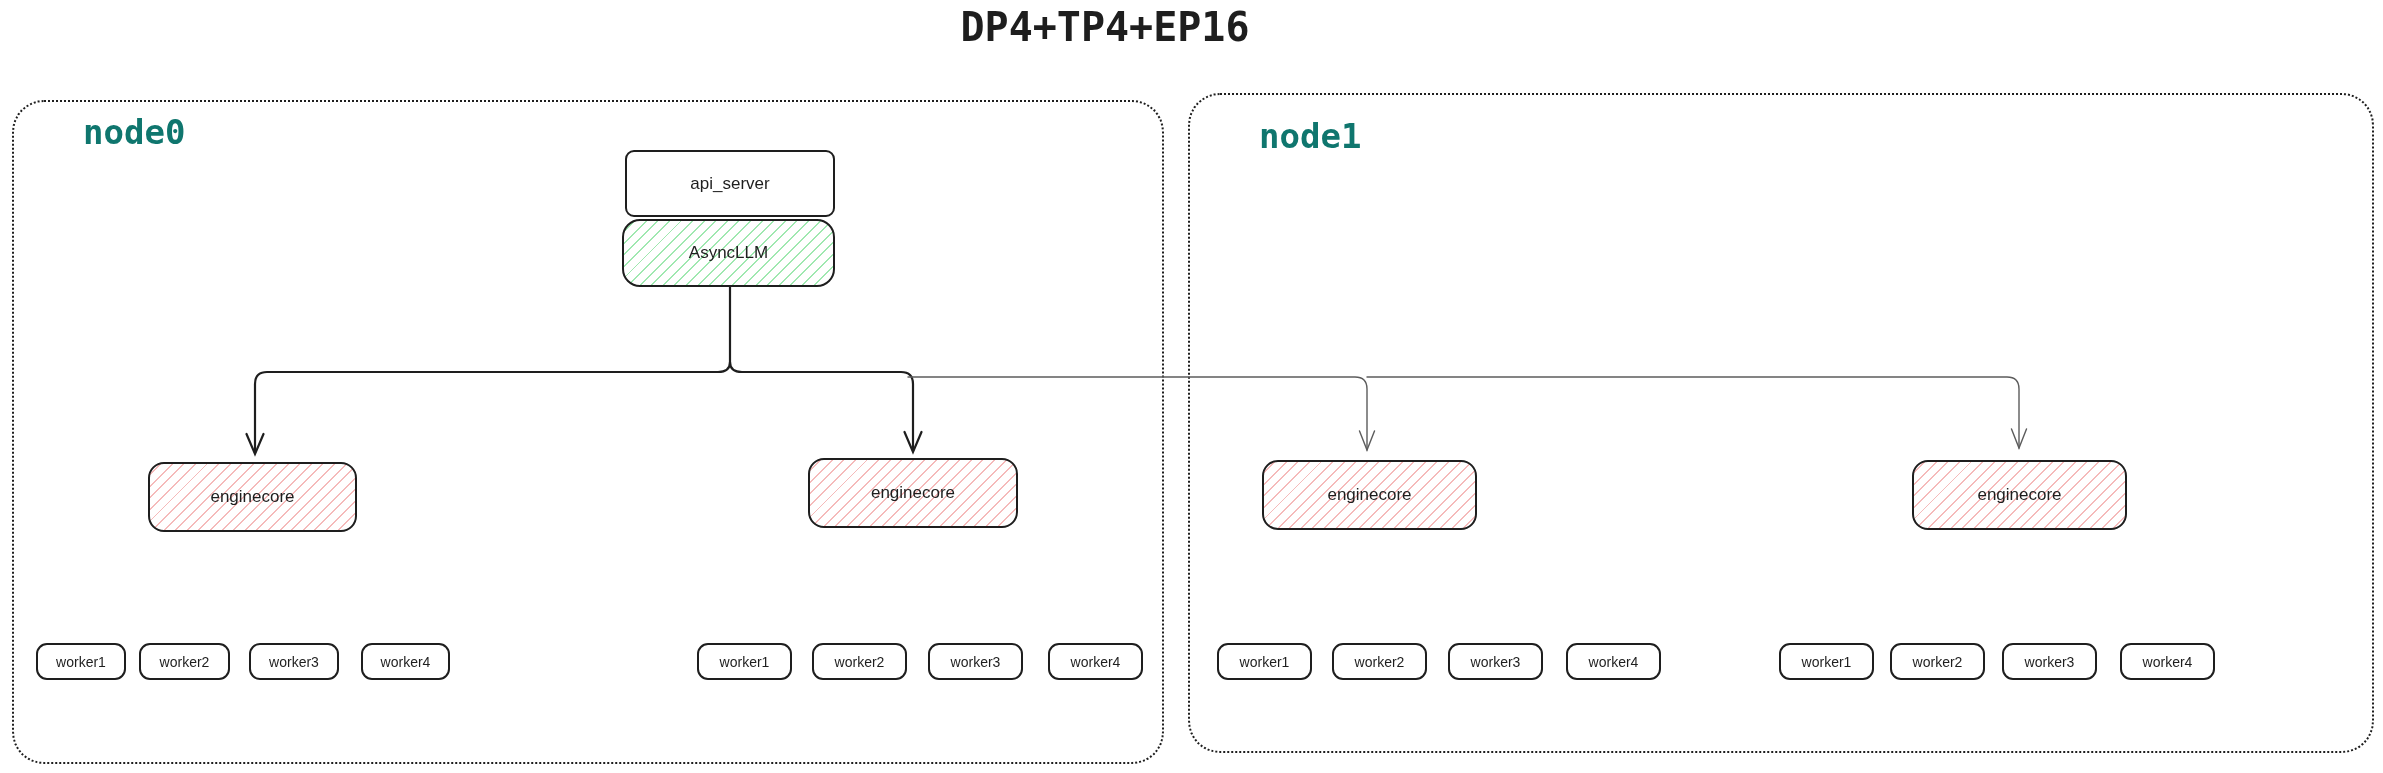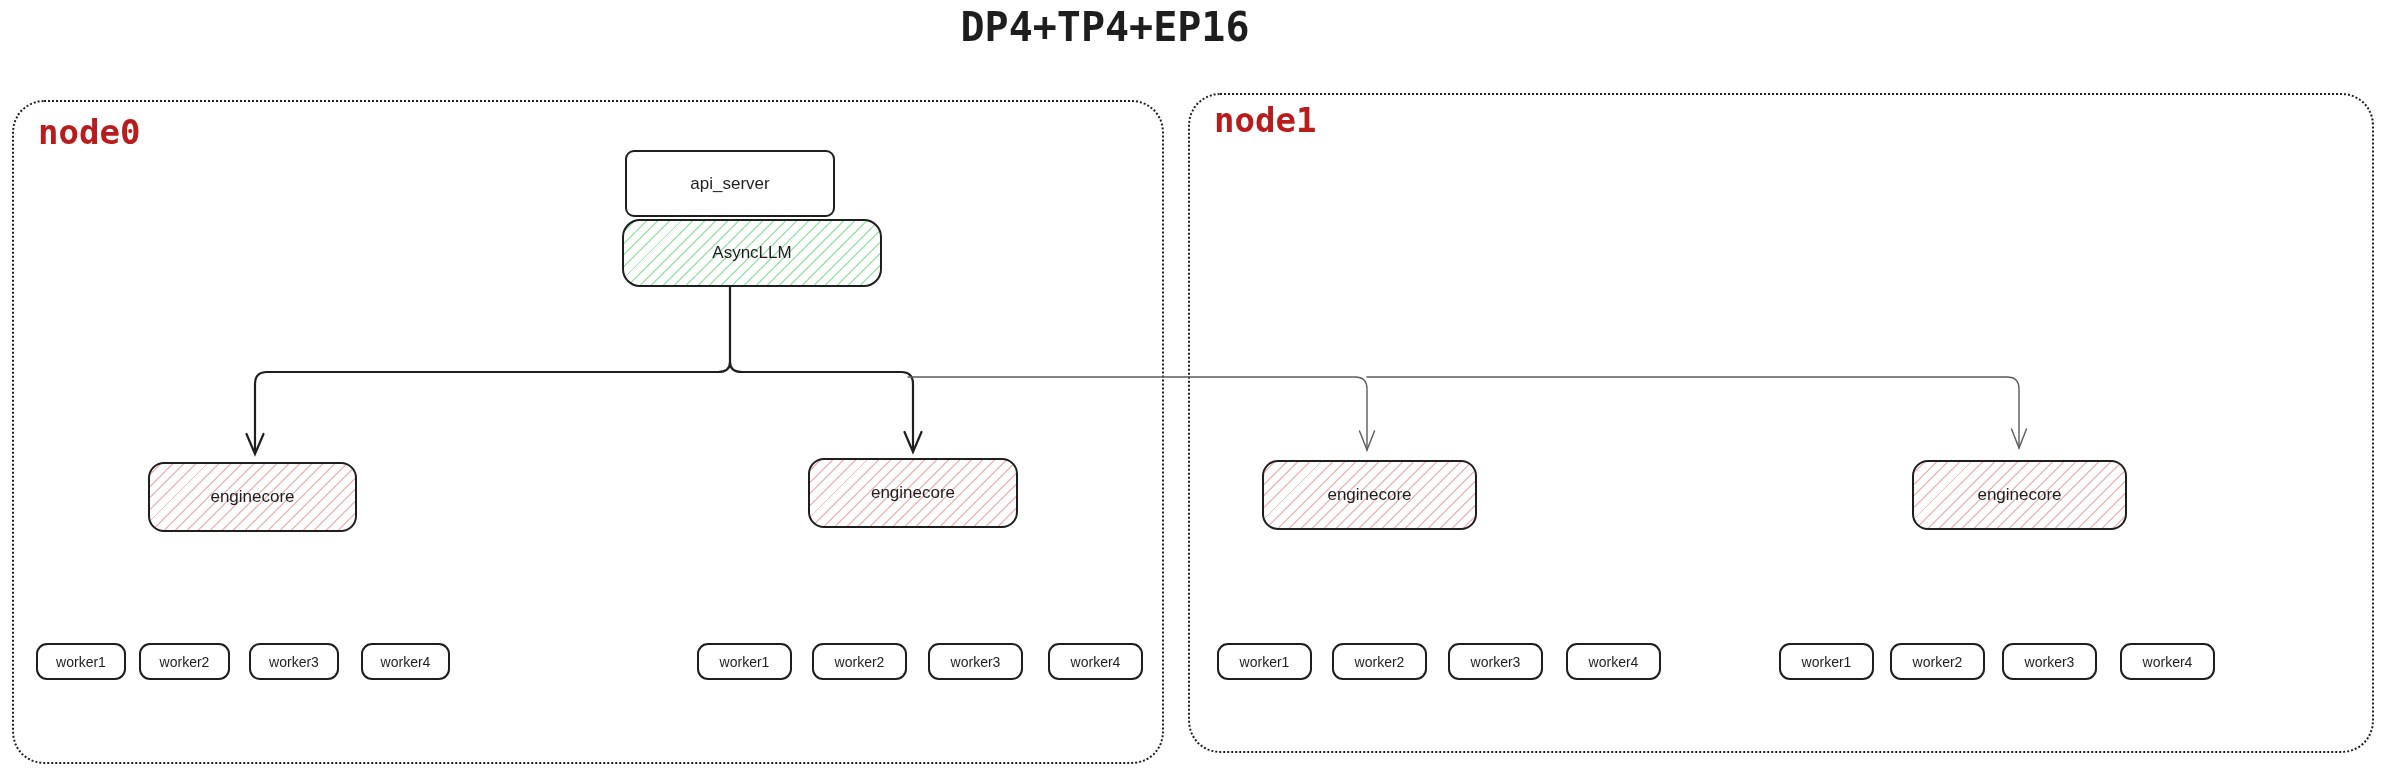--- a/index.html
+++ b/index.html
@@ -26,25 +26,26 @@
     border-radius:32px;
     background:transparent;
   }
   #node0{left:12px;top:100px;width:1148px;height:660px;}
   #node1{left:1188px;top:93px;width:1182px;height:656px;}
   .node-label{
     position:absolute;
     font-family:"DejaVu Sans Mono", monospace;
     font-weight:bold;
     font-size:34px;
-    color:#b91c1c;
+    color:#0f766e;
     white-space:nowrap;
+    margin-left:45px;
   }
   #node0-label{left:38px;top:112px;}
-  #node1-label{left:1214px;top:100px;}
+  #node1-label{left:1214px;top:116px;}
   .box{
     position:absolute;
     box-sizing:border-box;
     border:2px solid #1e1e1e;
     border-radius:16px;
     background:#ffffff;
     display:flex;
     align-items:center;
     justify-content:center;
     font-size:17px;
@@ -53,21 +54,21 @@
   }
   .hatch-green{
     background-image:repeating-linear-gradient(135deg,
       #ffffff 0px, #ffffff 6.8px, #9fe8b0 6.8px, #9fe8b0 8.2px);
   }
   .hatch-red{
     background-image:repeating-linear-gradient(135deg,
       #ffffff 0px, #ffffff 6.8px, #f5baba 6.8px, #f5baba 8.2px);
   }
   #api-server{left:625px;top:150px;width:210px;height:67px;border-radius:9px;}
-  #asyncllm{left:622px;top:219px;width:260px;height:68px;border-radius:18px;}
+  #asyncllm{left:622px;top:219px;width:213px;height:68px;border-radius:18px;}
   #ec1{left:148px;top:462px;width:209px;height:70px;}
   #ec2{left:808px;top:458px;width:210px;height:70px;}
   #ec3{left:1262px;top:460px;width:215px;height:70px;}
   #ec4{left:1912px;top:460px;width:215px;height:70px;}
   .worker{
     position:absolute;
     top:643px;
     width:95px;height:37px;
     box-sizing:border-box;
     border:2px solid #1e1e1e;

